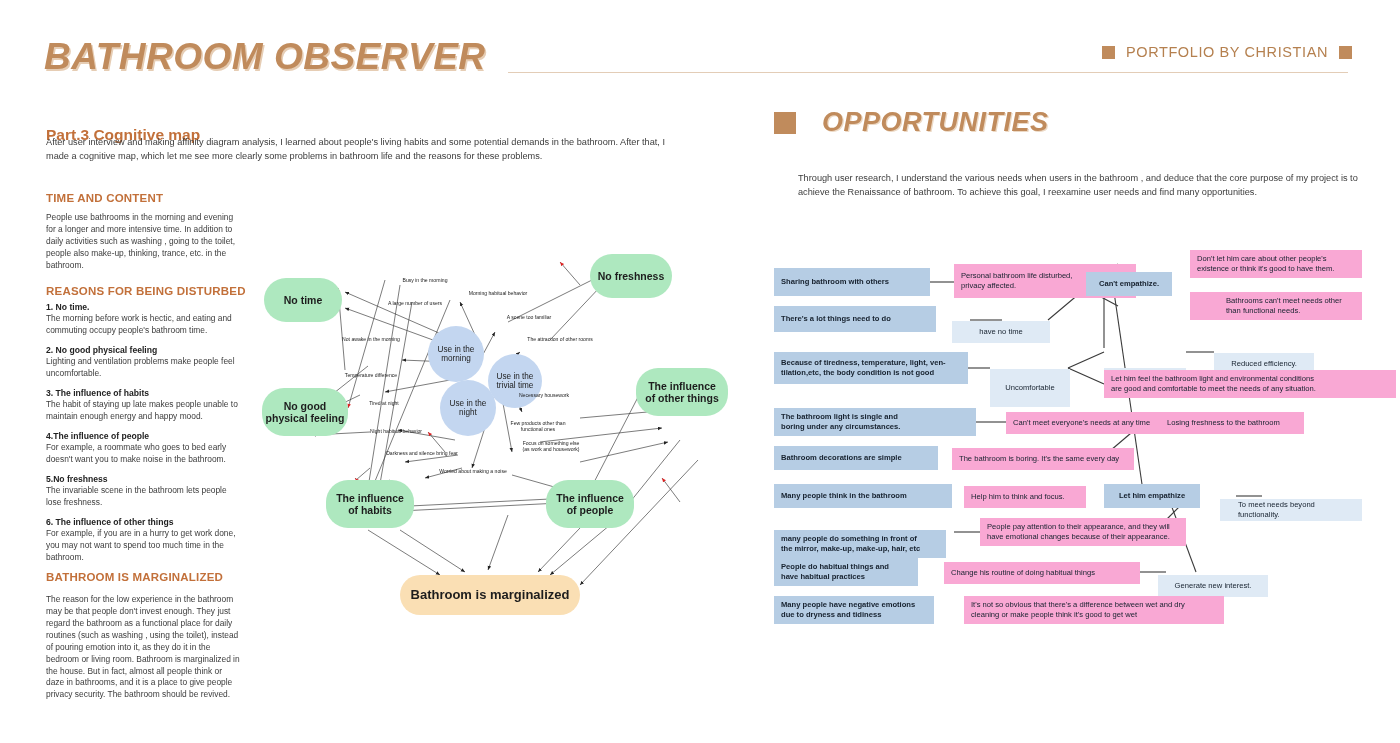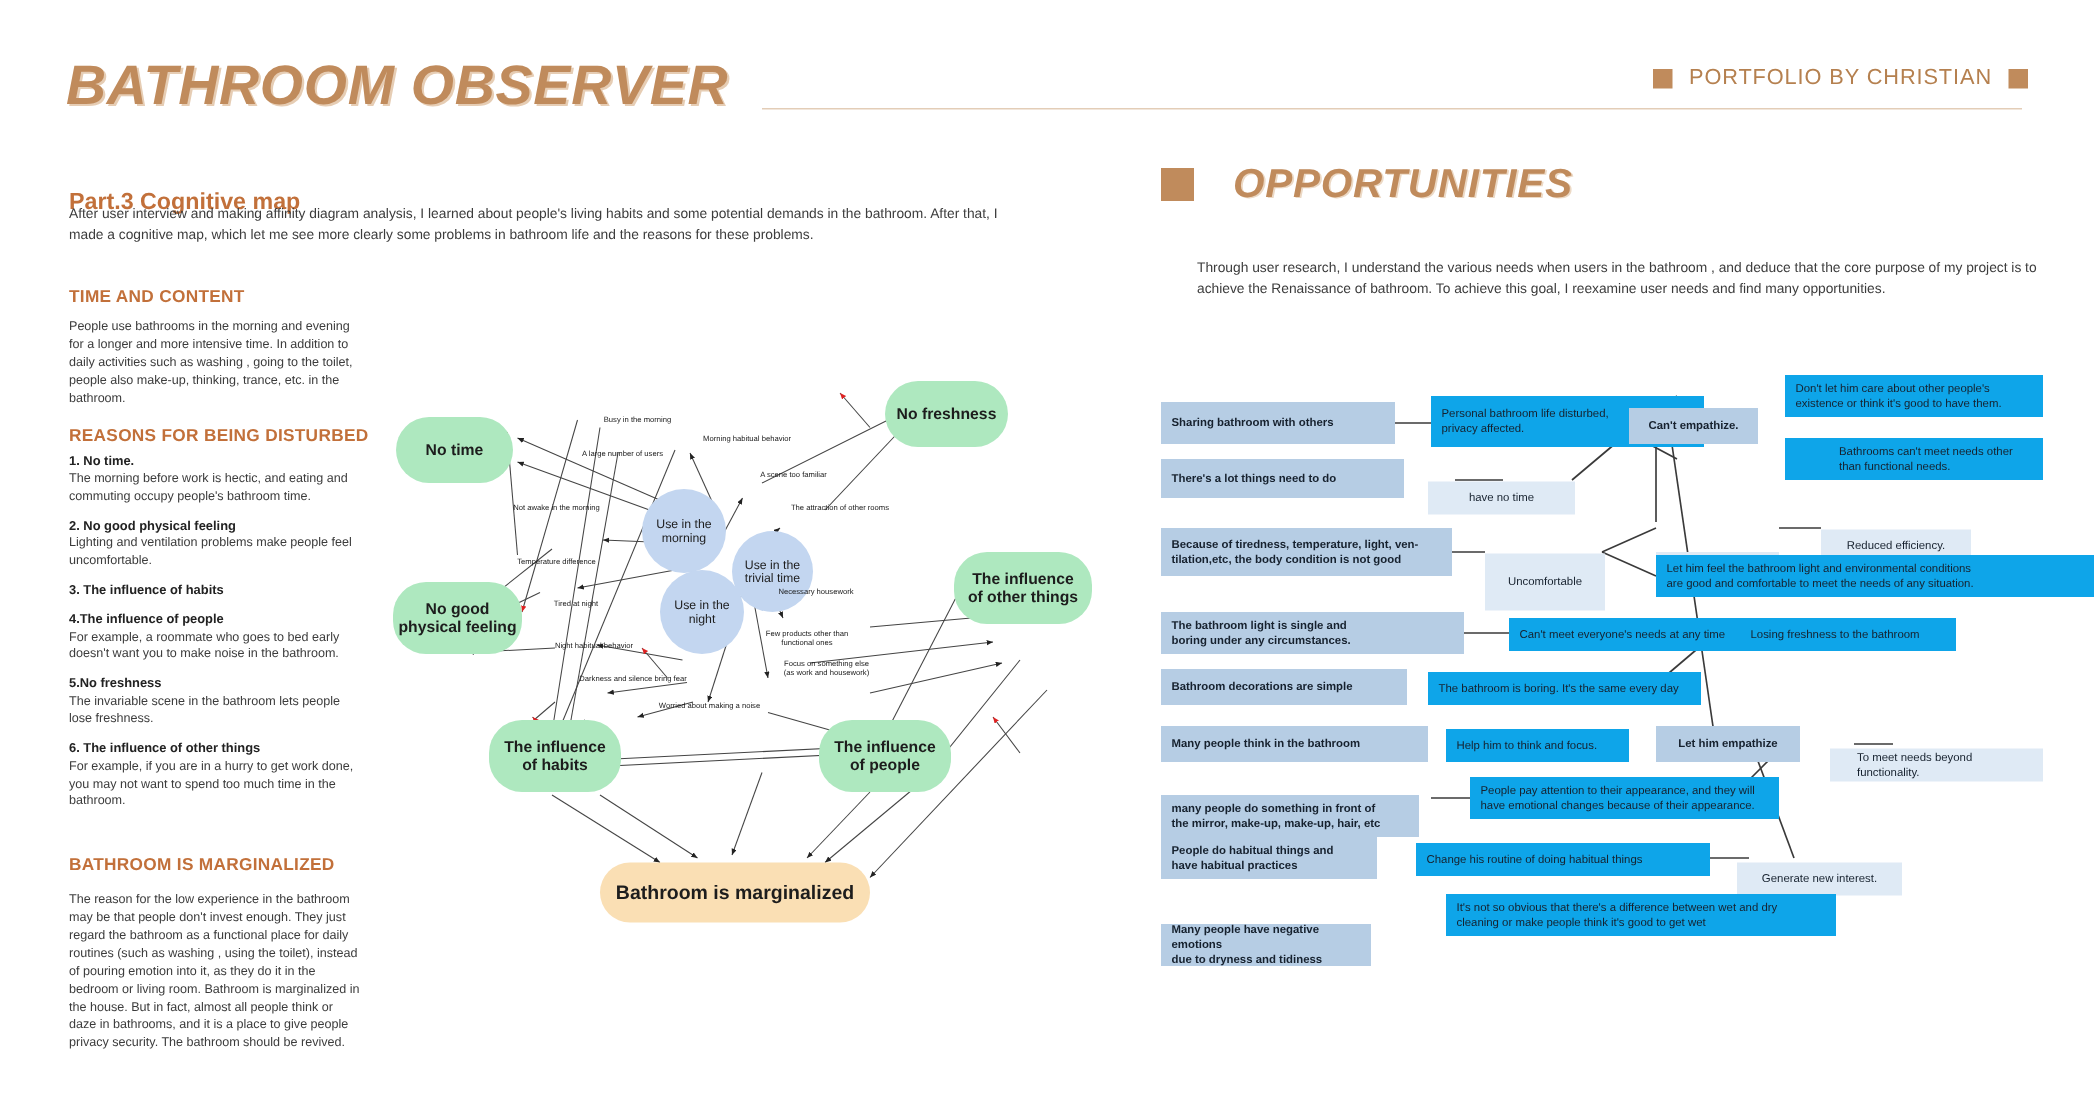--- a/index.html
+++ b/index.html
@@ -89,21 +89,21 @@
 
   
   #oppmap { position: absolute; left: 774px; top: 240px; width: 588px; height: 400px; }
   #oppmap svg { position: absolute; left: 0; top: 0; }
   .obox {
     position: absolute; display: flex; align-items: center;
     padding: 3px 7px; font-size: 7.6px; line-height: 1.32; color: #16212e;
   }
   .obox.cause { background: #b6cde4; font-weight: bold; }
   .obox.key   { background: #b6cde4; font-weight: bold; justify-content: center; }
-  .obox.mid   { background: #0ea5e9; }
+  .obox.mid   { background: #f9a8d4; }
   .obox.midc  { background: #dfeaf5; justify-content: center; margin-top: 13px; }
 </style>
 </head>
 <body>
 
 <div id="page">
 
   <div class="hdr-title">BATHROOM OBSERVER</div>
   <div class="hdr-rule"></div>
   <div class="hdr-right">
@@ -123,20 +123,21 @@
     <div class="reason">
       <b>1. No time.</b>
       <span>The morning before work is hectic, and eating and commuting occupy people's bathroom time.</span>
     </div>
     <div class="reason">
       <b>2. No good physical feeling</b>
       <span>Lighting and ventilation problems make people feel uncomfortable.</span>
     </div>
     <div class="reason">
       <b>3. The influence of habits</b>
+      <span>The habit of staying up late makes people unable to maintain enough energy and happy mood.</span>
     </div>
     <div class="reason">
       <b>4.The influence of people</b>
       <span>For example, a roommate who goes to bed early doesn't want you to make noise in the bathroom.</span>
     </div>
     <div class="reason">
       <b>5.No freshness</b>
       <span>The invariable scene in the bathroom lets people lose freshness.</span>
     </div>
     <div class="reason">
@@ -336,19 +337,19 @@
     <div class="obox cause" style="left:0px; top:290px; width:172px; height:28px; white-space:pre-line;">many people do something in front of
 the mirror, make-up, make-up, hair, etc</div>
     <div class="obox mid" style="left:206px; top:278px; width:206px; height:28px; white-space:pre-line;">People pay attention to their appearance, and they will
 have emotional changes because of their appearance.</div>
 
     <div class="obox cause" style="left:0px; top:318px; width:144px; height:28px; white-space:pre-line;">People do habitual things and
 have habitual practices</div>
     <div class="obox mid" style="left:170px; top:322px; width:196px; height:22px;">Change his routine of doing habitual things</div>
     <div class="obox midc" style="left:384px; top:322px; width:110px; height:22px;">Generate new interest.</div>
 
-    <div class="obox cause" style="left:0px; top:376px; width:140px; height:28px; white-space:pre-line;">Many people have negative emotions
+    <div class="obox cause" style="left:0px; top:356px; width:160px; height:28px; white-space:pre-line;">Many people have negative emotions
 due to dryness and tidiness</div>
     <div class="obox mid" style="left:190px; top:356px; width:260px; height:28px; white-space:pre-line;">It's not so obvious that there's a difference between wet and dry
 cleaning or make people think it's good to get wet</div>
   </div>
 
 </div>
 
 </body></html>

